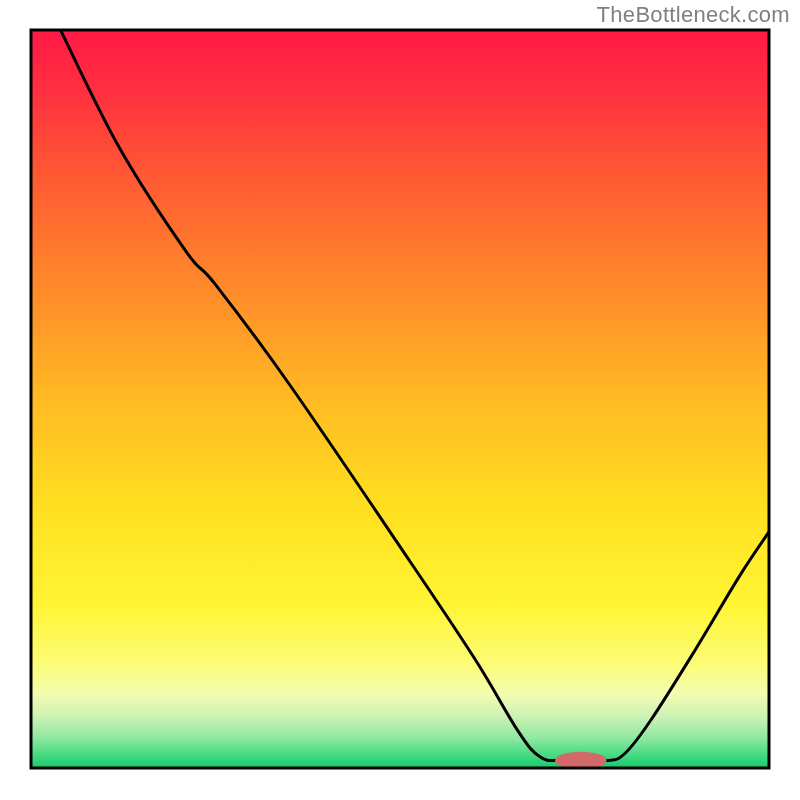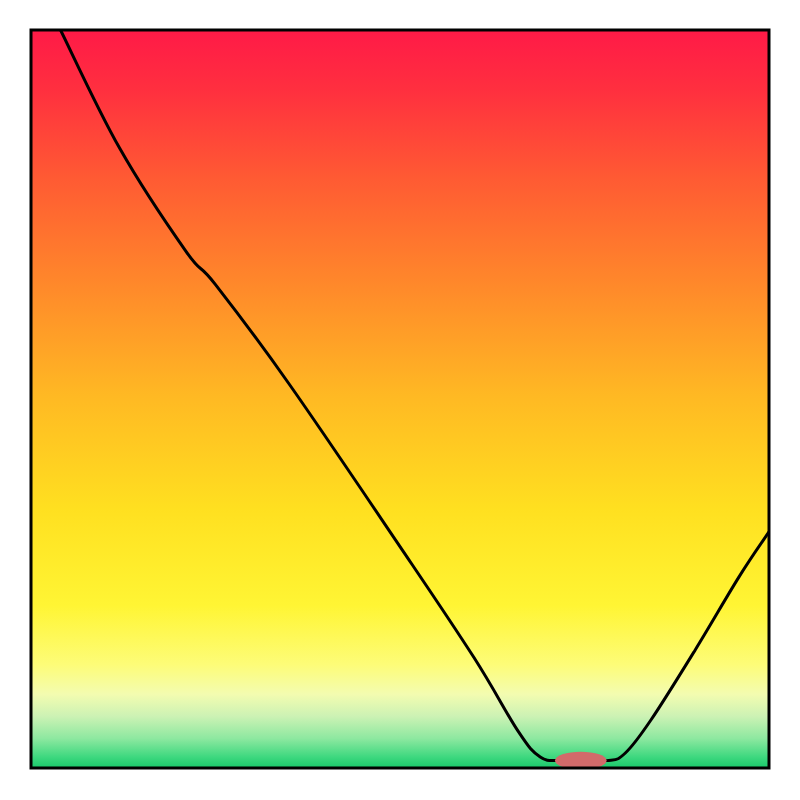--- a/index.html
+++ b/index.html
@@ -57,13 +57,14 @@
         </clipPath>
   </defs>
   <g id="plot-group" clip-path="url(#plot-clip)">
     <rect id="grad-rect" x="31" y="30" width="738" height="738" fill="url(#bg-grad)"></rect>
     <path id="curve" d="M 60.519999999999996 30 C 71.1472 51.254400000000004, 96.97720000000001 108.22800000000004, 119.56 148.08000000000004 C 142.1428 187.93200000000004, 168.7108 226.8246, 185.98 251.39999999999998 C 203.24919999999997 275.9754, 196.9024 260.69879999999995, 215.5 284.60999999999996 C 234.0976 308.52119999999996, 256.09000000000003 337.0818, 289.3 384.24 C 322.51 431.39820000000003, 366.79 497.4492, 400 546.6 C 433.21 595.7508, 452.5456 624.0899999999999, 473.8 657.3 C 495.05440000000004 690.51, 506.12440000000004 713.1666, 518.08 731.1 C 530.0356 749.0334, 532.2496 751.6164, 540.22 756.93 C 548.1904000000001 762.2435999999999, 550.4044 759.9558, 562.36 760.62 C 574.3156 761.2842, 595.3486 761.9484, 606.64 760.62 C 617.9313999999999 759.2916, 617.1196 760.5462, 625.09 753.24 C 633.0604000000001 745.9338, 638.3001999999999 738.6276, 650.92 720.03 C 663.5398 701.4323999999999, 679.2592000000001 675.8238, 695.2 649.92 C 711.1408 624.0161999999999, 726.196 597.3744, 739.48 576.12 C 752.764 554.8656, 763.6864 539.8104000000001, 769 531.84" fill="none" stroke="#000000" stroke-width="3" stroke-linejoin="round" stroke-linecap="round"></path>
     <ellipse id="marker" cx="580.81" cy="760.62" rx="25.830000000000002" ry="8.856" fill="#d26a6a"></ellipse>
   </g>
   <rect id="frame" x="31" y="30" width="738" height="738" fill="none" stroke="#000000" stroke-width="3"></rect>
 </svg>
 
+<div class="watermark">TheBottleneck.com</div>
 </div>
 
 </body></html>

